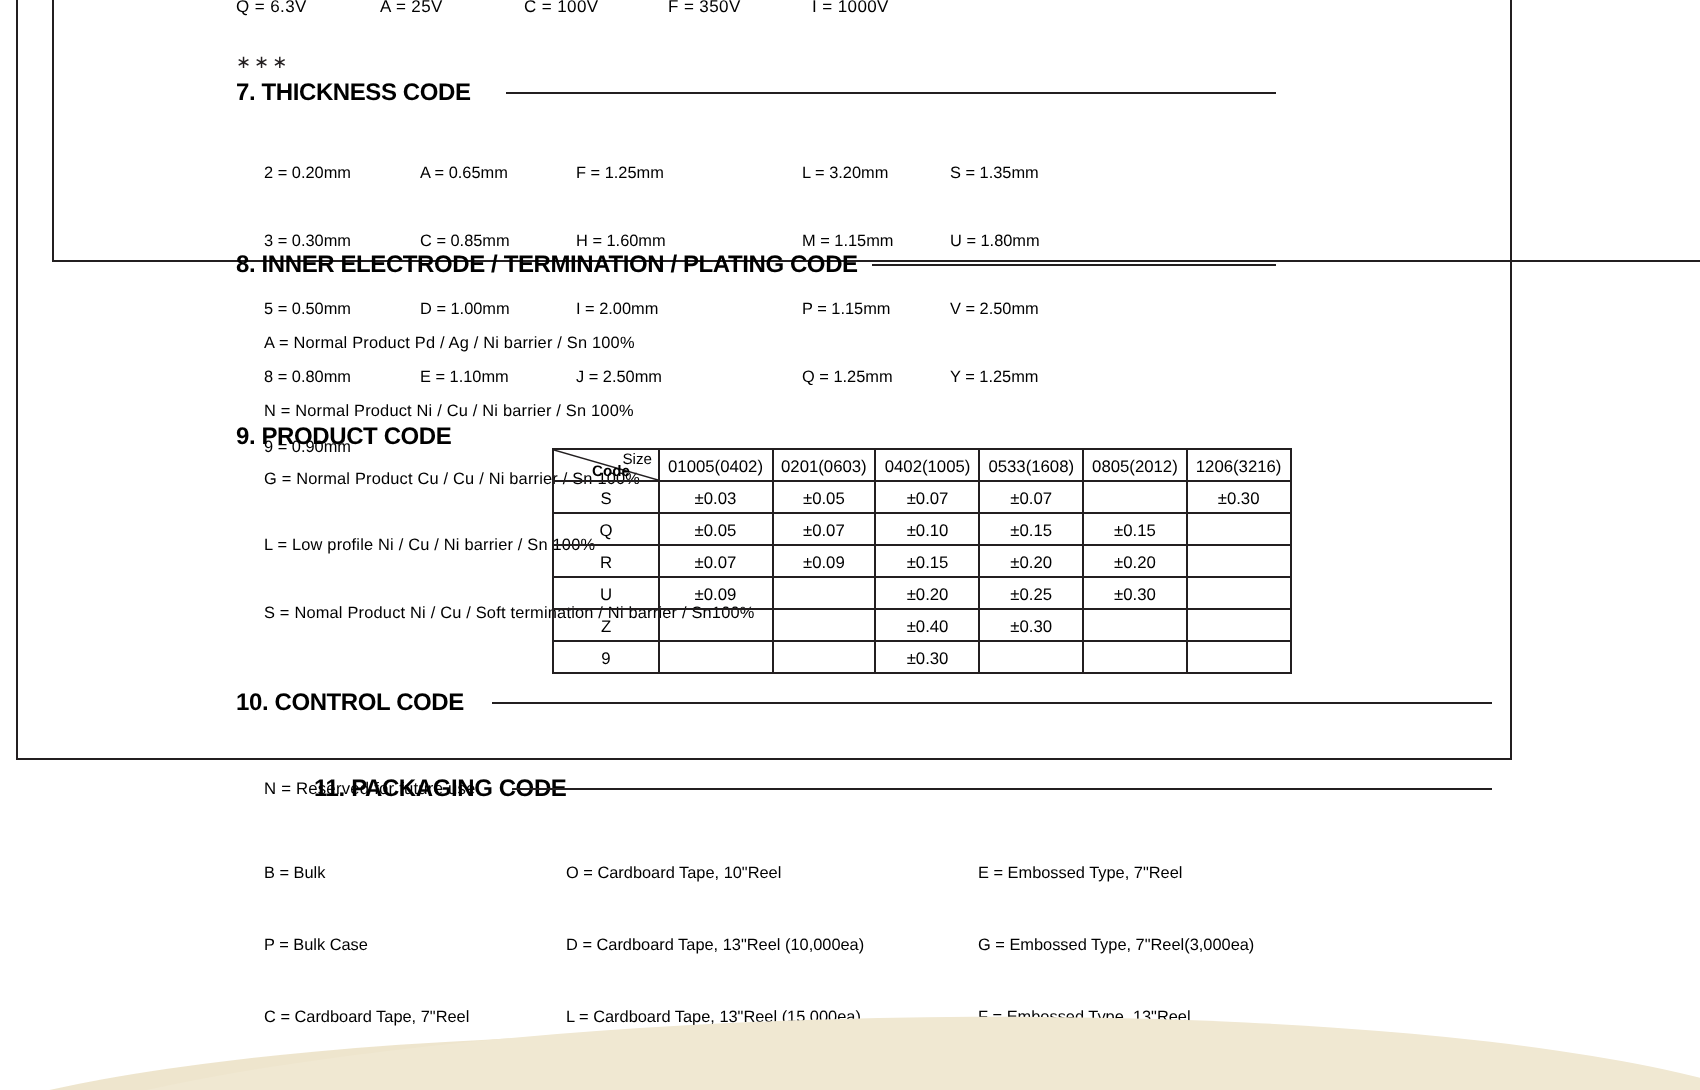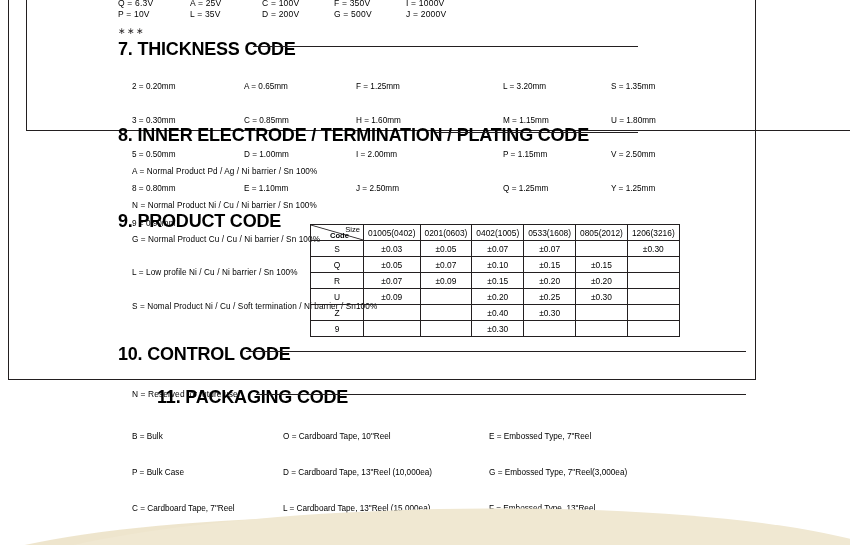--- a/index.html
+++ b/index.html
@@ -67,21 +67,21 @@
     top: 26px;
     font-size: 9px;
     letter-spacing: 1.5px;
     color: #231f20;
   }
 
   
   .section-head {
     position: absolute;
     font-weight: bold;
-    font-size: 18px;
+    font-size: 12px;
     letter-spacing: -0.2px;
     color: #000;
     white-space: nowrap;
   }
   .rule {
     position: absolute;
     height: 0;
     border-top: 1px solid #231f20;
   }
 
@@ -99,21 +99,20 @@
     line-height: 12.2px;
   }
   .cols3 {
     position: absolute;
     font-size: 8.2px;
     line-height: 11.4px;
     white-space: pre;
   }
   .cols3 .r {
     display: flex;
-    gap: 34px;
   }
   .cols3 .r span {
     display: inline-block;
   }
   .thickness-row span:nth-child(1) { width: 78px; }
   .thickness-row span:nth-child(2) { width: 78px; }
   .thickness-row span:nth-child(3) { width: 74px; }
   .thickness-row span:nth-child(4) { width: 74px; padding-left: 39px; }
   .thickness-row span:nth-child(5) { width: 74px; }
 
@@ -124,21 +123,20 @@
     top: 224px;
   }
   .tol-caption {
     font-size: 8.2px;
     margin-bottom: 2px;
     letter-spacing: 0.1px;
   }
   table.tol {
     border-collapse: collapse;
     font-size: 8.4px;
-    margin-left: 34px;
   }
   table.tol td, table.tol th {
     border: 1px solid #231f20;
     height: 15px;
     padding: 0 4px;
     text-align: center;
     font-weight: normal;
     white-space: nowrap;
   }
   table.tol th {
@@ -220,27 +218,20 @@
   <div class="frame-outer"></div>
   <div class="frame-inner"></div>
 
   <div class="voltage-block">
     <div class="voltage-row">
       <span>Q = 6.3V</span>
       <span>A = 25V</span>
       <span>C = 100V</span>
       <span>F = 350V</span>
       <span>I = 1000V</span>
-    </div>
-    <div class="voltage-row">
-      <span>P = 10V</span>
-      <span>L = 35V</span>
-      <span>D = 200V</span>
-      <span>G = 500V</span>
-      <span>J = 2000V</span>
     </div>
   </div>
 
   <div class="asterisks">∗∗∗</div>
 
   <div class="section-head" style="left:118px; top:39px;">
     <span>7.</span>
     <span>THICKNESS CODE</span>
   </div>
   <div class="rule" style="left:253px; top:46px; width:385px;"></div>

